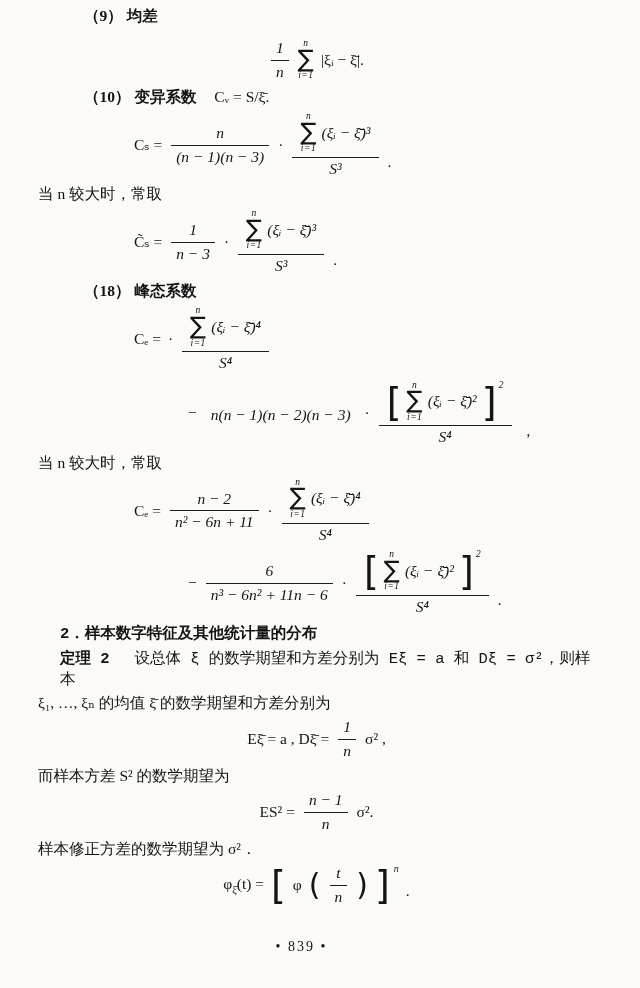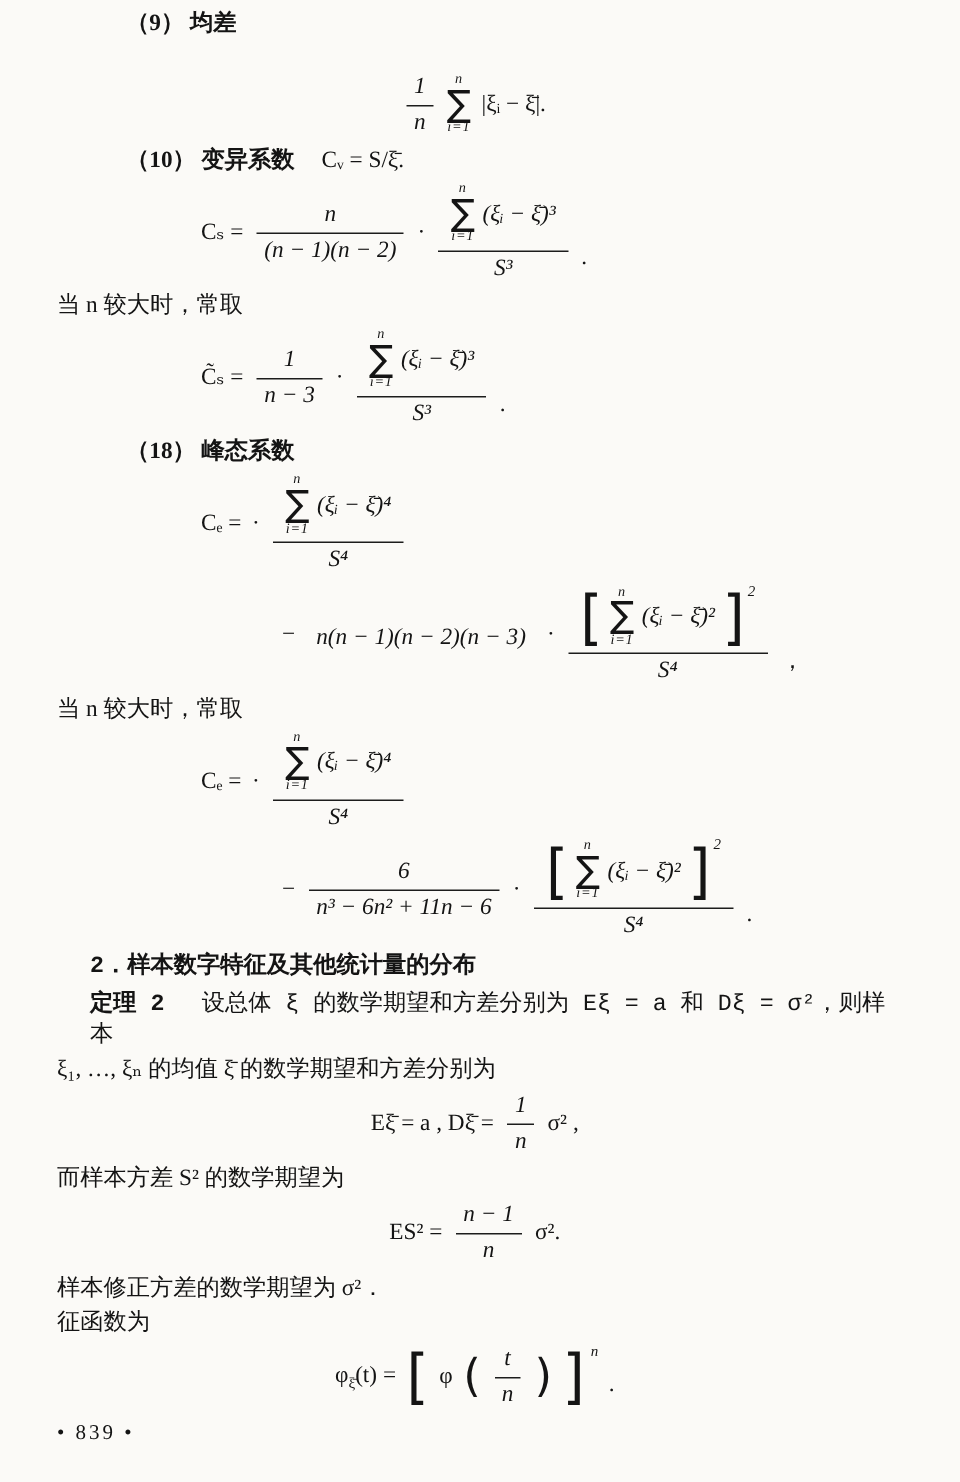--- a/index.html
+++ b/index.html
@@ -8,21 +8,21 @@
     background:#fbfaf7;color:#141414;
     font-family:"Liberation Serif","DejaVu Serif",serif;
     font-size:15.5px;line-height:1.35;
   }
   .page{box-sizing:border-box;width:640px;height:988px;padding:6px 45px 0 38px;}
   .b{font-weight:bold;}
   .it{}
   .line{margin:0 0 2px 0;}
   .ind-item{padding-left:46px;}  
   .ind-par{padding-left:22px;font-family:Liberation Mono, monospace;}   
-  .gap6{margin-bottom:22px;} .gap4{margin-bottom:4px;}
+  .gap6{margin-bottom:12px;} .gap4{margin-bottom:4px;}
   .formula{text-align:center;margin:4px 0 6px 0;}
   .fshift1{text-align:left;padding-left:96px;}
   .fshift2{text-align:left;padding-left:150px;}
   .frow{display:inline-flex;align-items:center;gap:7px;vertical-align:middle;}
   .tail{align-self:flex-end;padding-bottom:5px;}
   
   .frac{display:inline-flex;flex-direction:column;align-items:stretch;text-align:center;
         vertical-align:middle;font-style:italic;line-height:1.2;margin:0 2px;}
   .frac .num{border-bottom:1.4px solid #1c1c1c;padding:0 5px 2px;}
   .frac .den{padding:2px 5px 0;}
@@ -31,21 +31,21 @@
   .sum{display:inline-flex;flex-direction:column;align-items:center;line-height:1;font-style:normal;}
   .sum .lim{font-size:9.5px;font-style:italic;letter-spacing:.5px;}
   .sum .sg{font-size:24px;line-height:.82;font-family:"DejaVu Sans",sans-serif;padding:1px 0 2px;}
   
   .bbr{font-size:38px;line-height:0;font-weight:400;font-style:normal;
        font-family:"DejaVu Sans","Liberation Sans",sans-serif;transform:scaleY(1.05);}
   .bpar{font-size:30px;line-height:0;font-style:normal;
        font-family:"DejaVu Sans","Liberation Sans",sans-serif;}
   .pow{font-size:10px;align-self:flex-start;margin:-2px 0 0 -3px;font-style:italic;}
   sub.sm{font-size:10px;}
-  .pagenum{text-align:left;padding-right:30px;margin-top:8px;font-size:14px;letter-spacing:2px;}
+  .pagenum{text-align:center;padding-right:30px;margin-top:32px;font-size:14px;letter-spacing:2px;}
 </style>
 </head>
 <body>
 
 <div class="page">
 
   <div class="line ind-item b gap6">（9） 均差</div>
 
   <div class="formula">
     <span class="frow">
@@ -66,21 +66,21 @@
     <span class="ind-item b">（10） 变异系数</span>
     <span class="it" style="margin-left:14px">Cᵥ = S/ξ̄.</span>
   </div>
 
 
   <div class="formula fshift1">
     <span class="frow">
       <span class="it">Cₛ =</span>
       <span class="frac">
         <span class="num">n</span>
-        <span class="den">(n − 1)(n − 2)</span>
+        <span class="den">(n − 1)(n − 3)</span>
       </span>
       <span>·</span>
       <span class="frac">
         <span class="num row">
           <span class="sum">
             <span class="lim">n</span>
             <span class="sg">∑</span>
             <span class="lim">i=1</span>
           </span>
           <span class="it">(ξᵢ − ξ̄)³</span>
@@ -159,20 +159,24 @@
       </span>
       <span class="tail">，</span>
     </span>
   </div>
 
   <div class="line">当 n 较大时，常取</div>
 
   <div class="formula fshift1" style="margin-bottom:6px">
     <span class="frow">
       <span class="it">Cₑ =</span>
+      <span class="frac">
+        <span class="num">n − 2</span>
+        <span class="den">n² − 6n + 11</span>
+      </span>
       <span>·</span>
       <span class="frac">
         <span class="num row">
           <span class="sum">
             <span class="lim">n</span>
             <span class="sg">∑</span>
             <span class="lim">i=1</span>
           </span>
           <span class="it">(ξᵢ − ξ̄)⁴</span>
         </span>
@@ -234,21 +238,20 @@
       <span class="frac">
         <span class="num">n − 1</span>
         <span class="den">n</span>
       </span>
       <span class="it">σ².</span>
     </span>
   </div>
 
   <div class="line">样本修正方差的数学期望为 σ²．</div>
 
-  <div class="line">征函数为</div>
 
   <div class="formula">
     <span class="frow">
       <span><span class="it">φ</span><sub class="sm it">ξ̄</sub><span class="it">(t) =</span></span>
       <span class="bbr">[</span>
       <span class="it">φ</span>
       <span class="bpar">(</span>
       <span class="frac">
         <span class="num">t</span>
         <span class="den">n</span>

